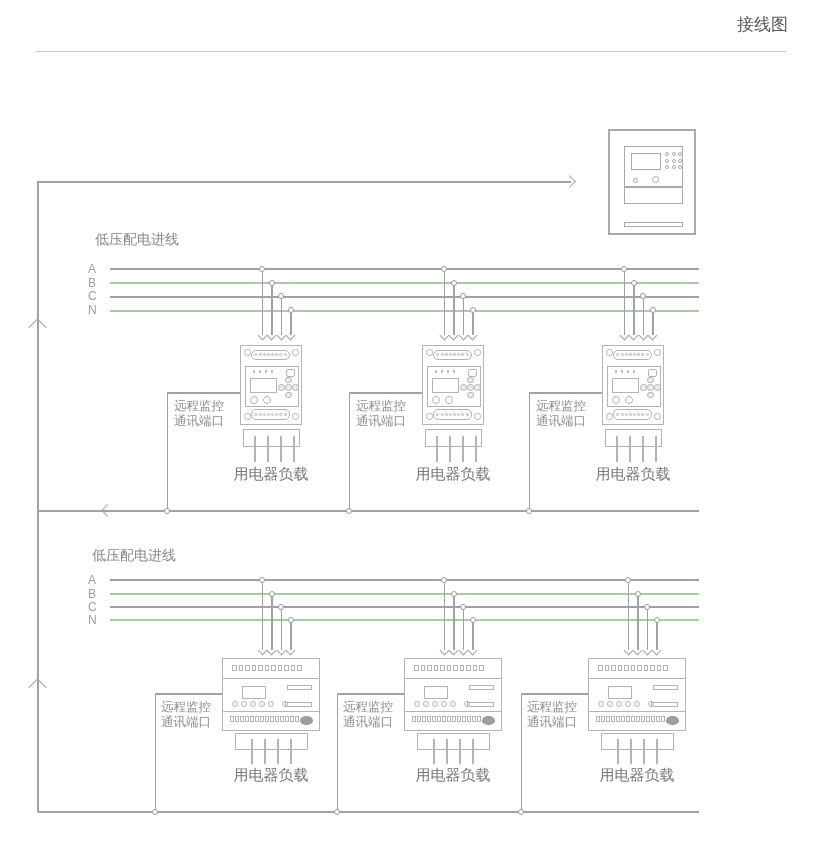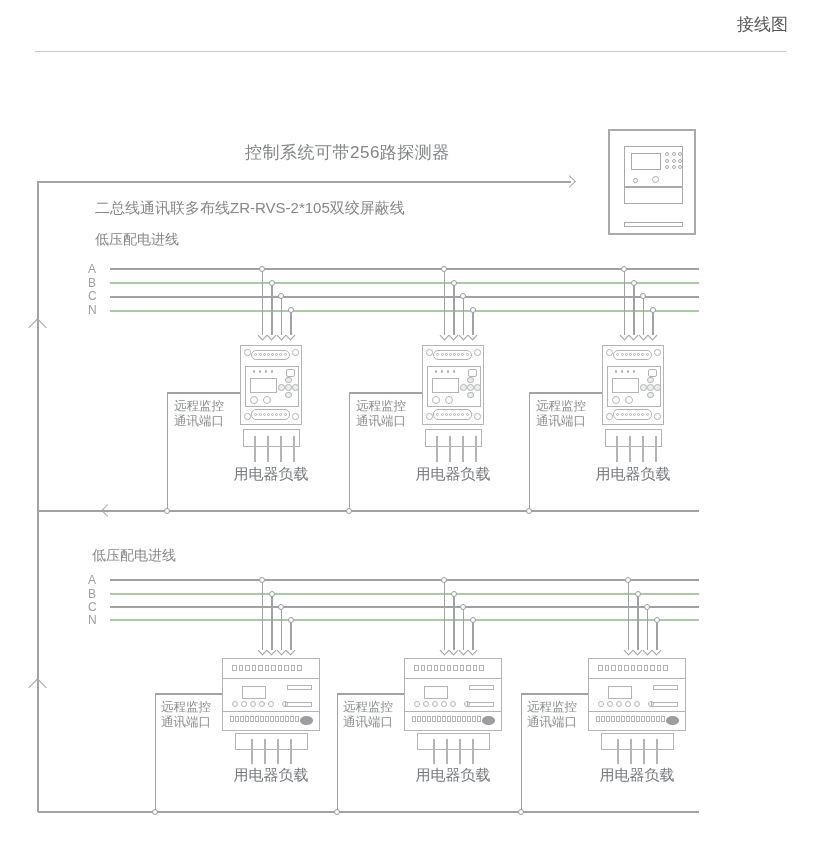--- a/index.html
+++ b/index.html
@@ -85,24 +85,22 @@
   .boval{position:absolute;left:77px;top:57px;width:13px;height:8.5px;border-radius:50%;background:#9b9da0;}
 </style>
 </head>
 <body>
 
 <div class="canvas">
 
   <div class="page-title">接线图</div>
   <div class="hr"></div>
 
-  <div class="lbl note-cap">控制系统可带256路探测器</div>
   <div class="hline" style="left:38px;top:181px;width:533px;"></div>
   <span class="chev rot-right" style="left:565px;top:177px;"></span>
-  <div class="lbl note-bus">二总线通讯联多布线ZR-RVS-2*105双绞屏蔽线</div>
 
   <div class="controller">
     <div class="ctrl-inner">
       <div class="ctrl-display"></div>
       <div class="ctrl-keypad">
           <i></i>
           <i></i>
           <i></i>
           <i></i>
           <i></i>

